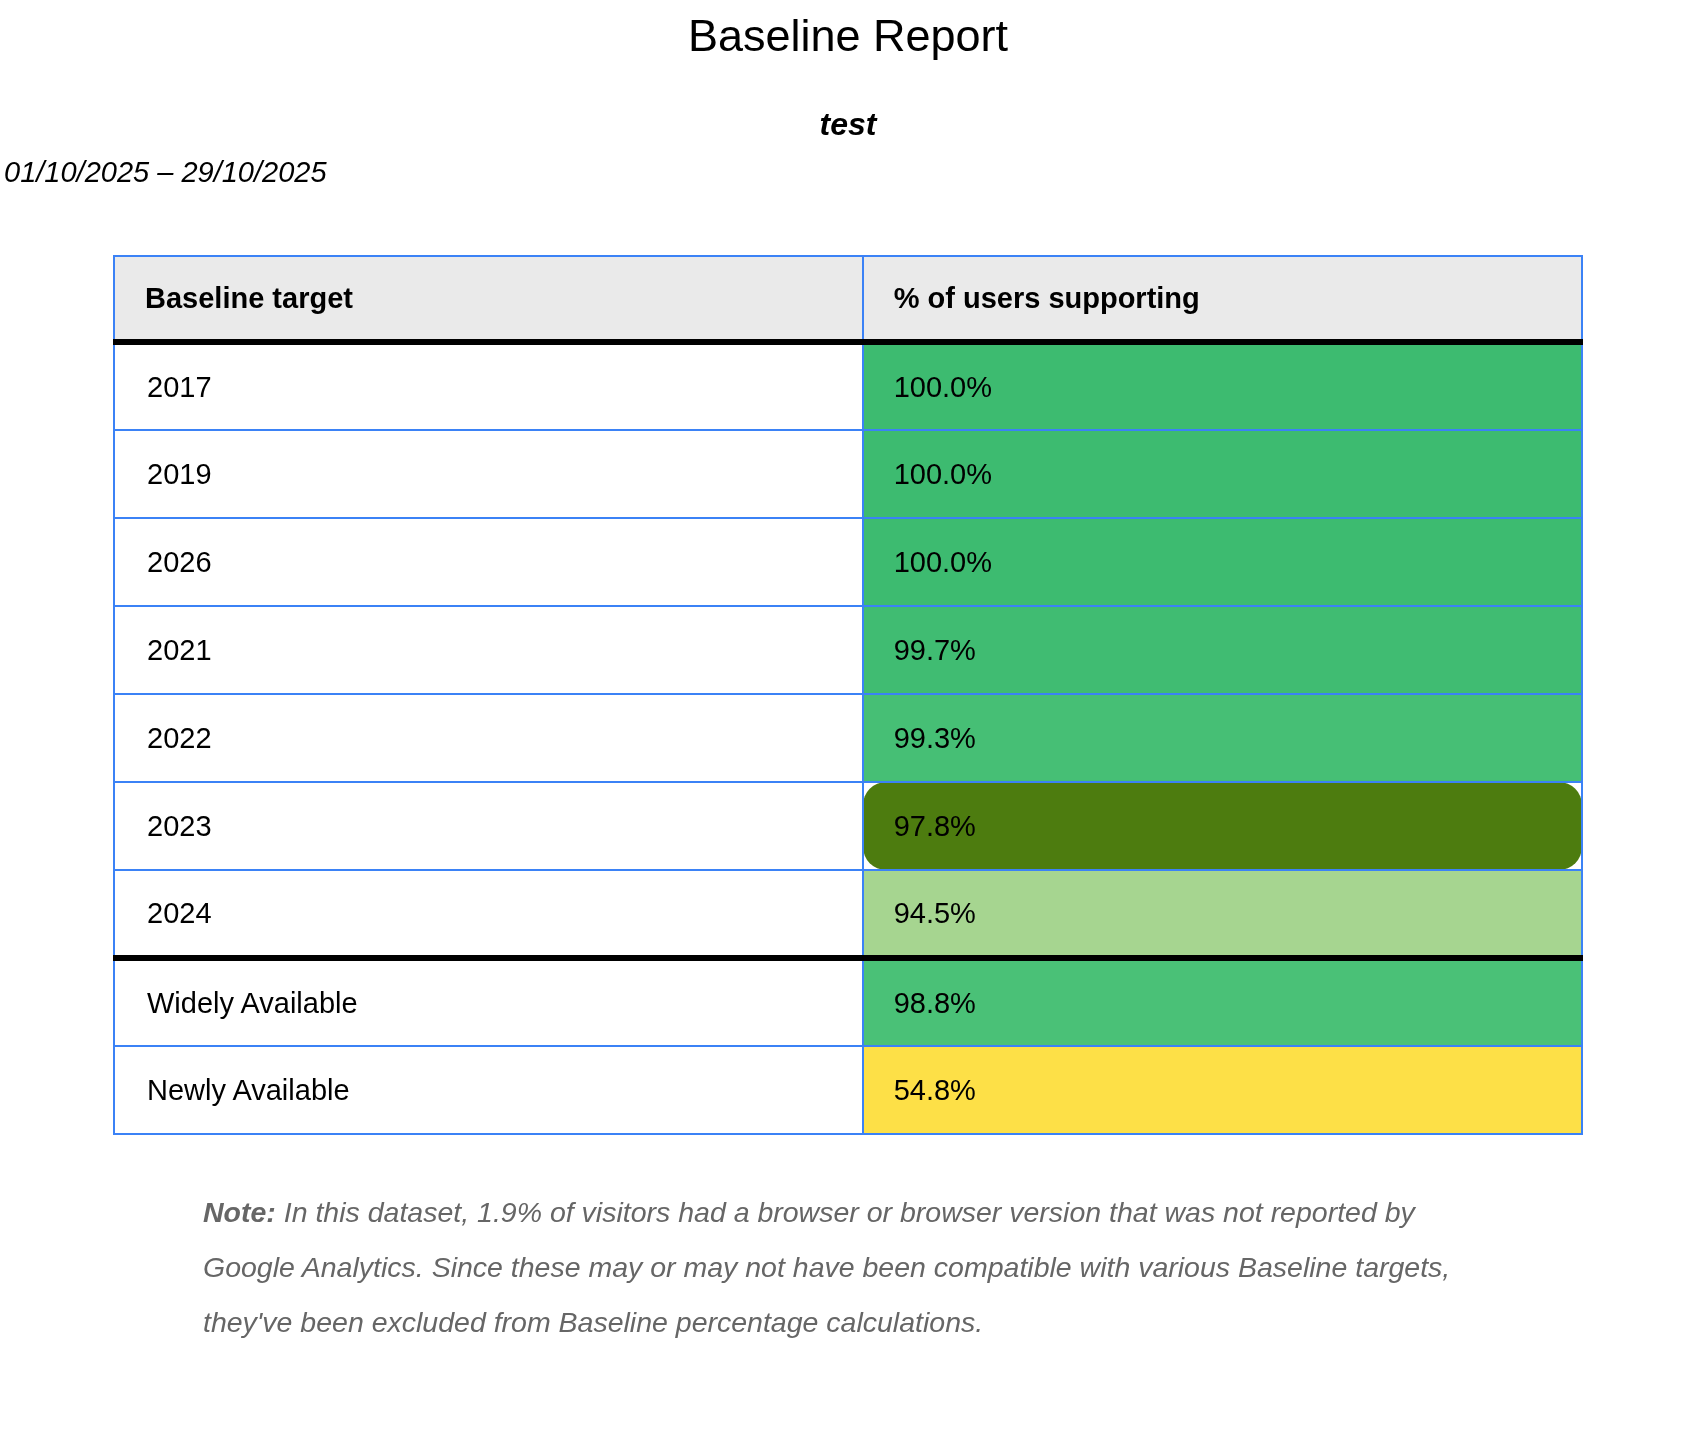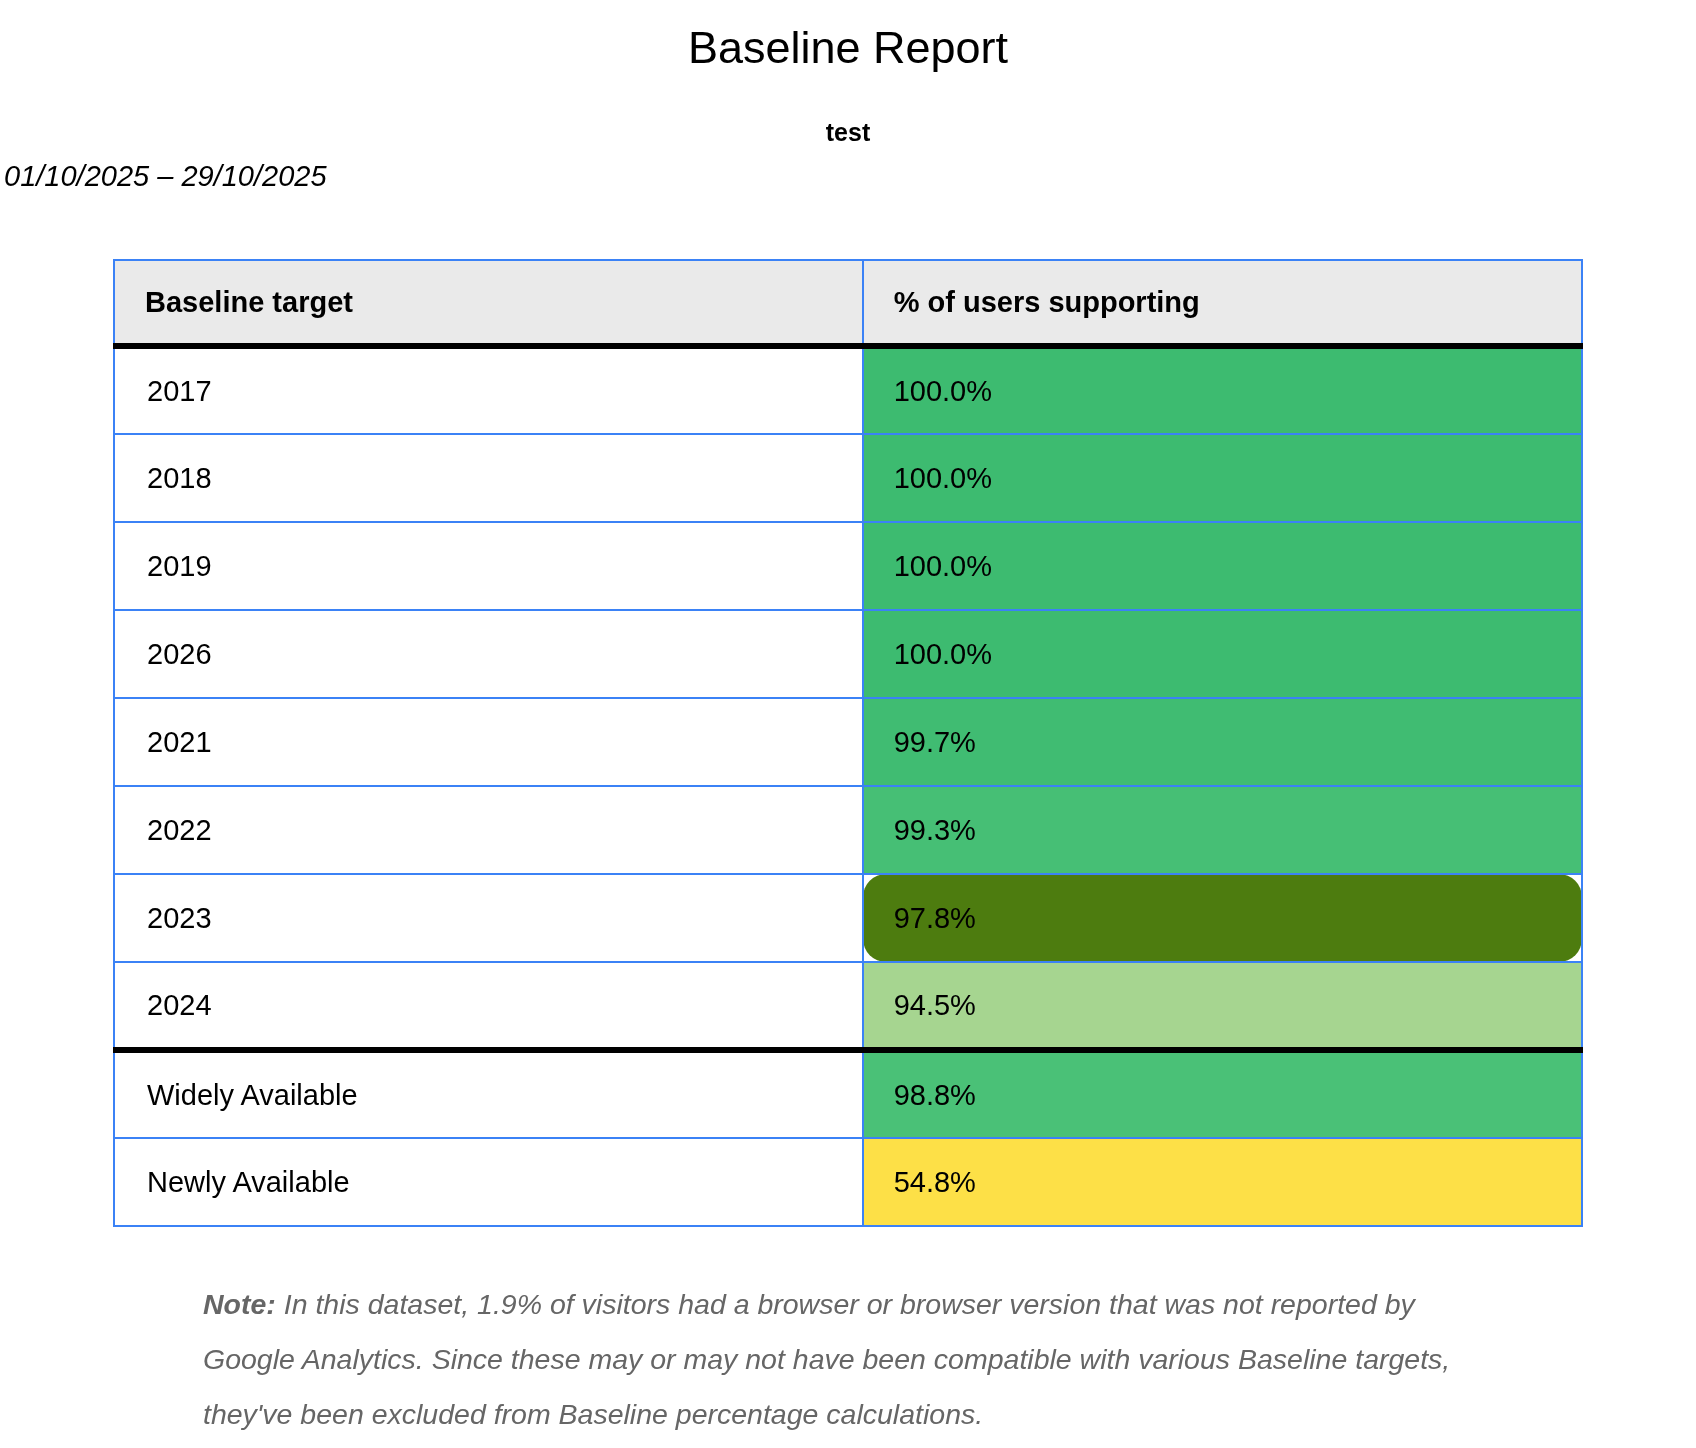--- a/index.html
+++ b/index.html
@@ -6,32 +6,32 @@
     margin: 0;
     padding: 0;
     background: #ffffff;
     font-family: "Liberation Sans", sans-serif;
     color: #000000;
   }
   .page {
     width: 1696px;
     height: 1448px;
     box-sizing: border-box;
-    padding-top: 12px;
     overflow: hidden;
   }
   .title {
     font-size: 45px;
     font-weight: 400;
     text-align: center;
     margin: 10px 0 44px 0;
   }
   .subtitle {
-    font-size: 25px;
+    font-size: 32px;
     font-weight: 700;
+    font-style: italic;
     text-align: center;
     margin: 0 0 13px 0;
   }
   .daterange {
     font-size: 29px;
     font-style: italic;
     margin: 0 0 66px 4px;
   }
   table.report {
     width: 1470px;
@@ -84,24 +84,20 @@
         <th class="col-target">Baseline target</th>
         <th class="col-pct">% of users supporting</th>
       </tr>
     </thead>
     <tbody>
       <tr>
         <td class="col-target">2017</td>
         <td class="col-pct" style="background-color: rgb(61, 187, 112);">100.0%</td>
       </tr>
       <tr>
-        <td class="col-target">2018</td>
-        <td class="col-pct" style="background-color: rgb(61, 187, 112);">100.0%</td>
-      </tr>
-      <tr>
         <td class="col-target">2019</td>
         <td class="col-pct" style="background-color: rgb(61, 187, 112);">100.0%</td>
       </tr>
       <tr>
         <td class="col-target">2026</td>
         <td class="col-pct" style="background-color: rgb(61, 187, 112);">100.0%</td>
       </tr>
       <tr>
         <td class="col-target">2021</td>
         <td class="col-pct" style="background-color: rgb(64, 188, 114);">99.7%</td>

